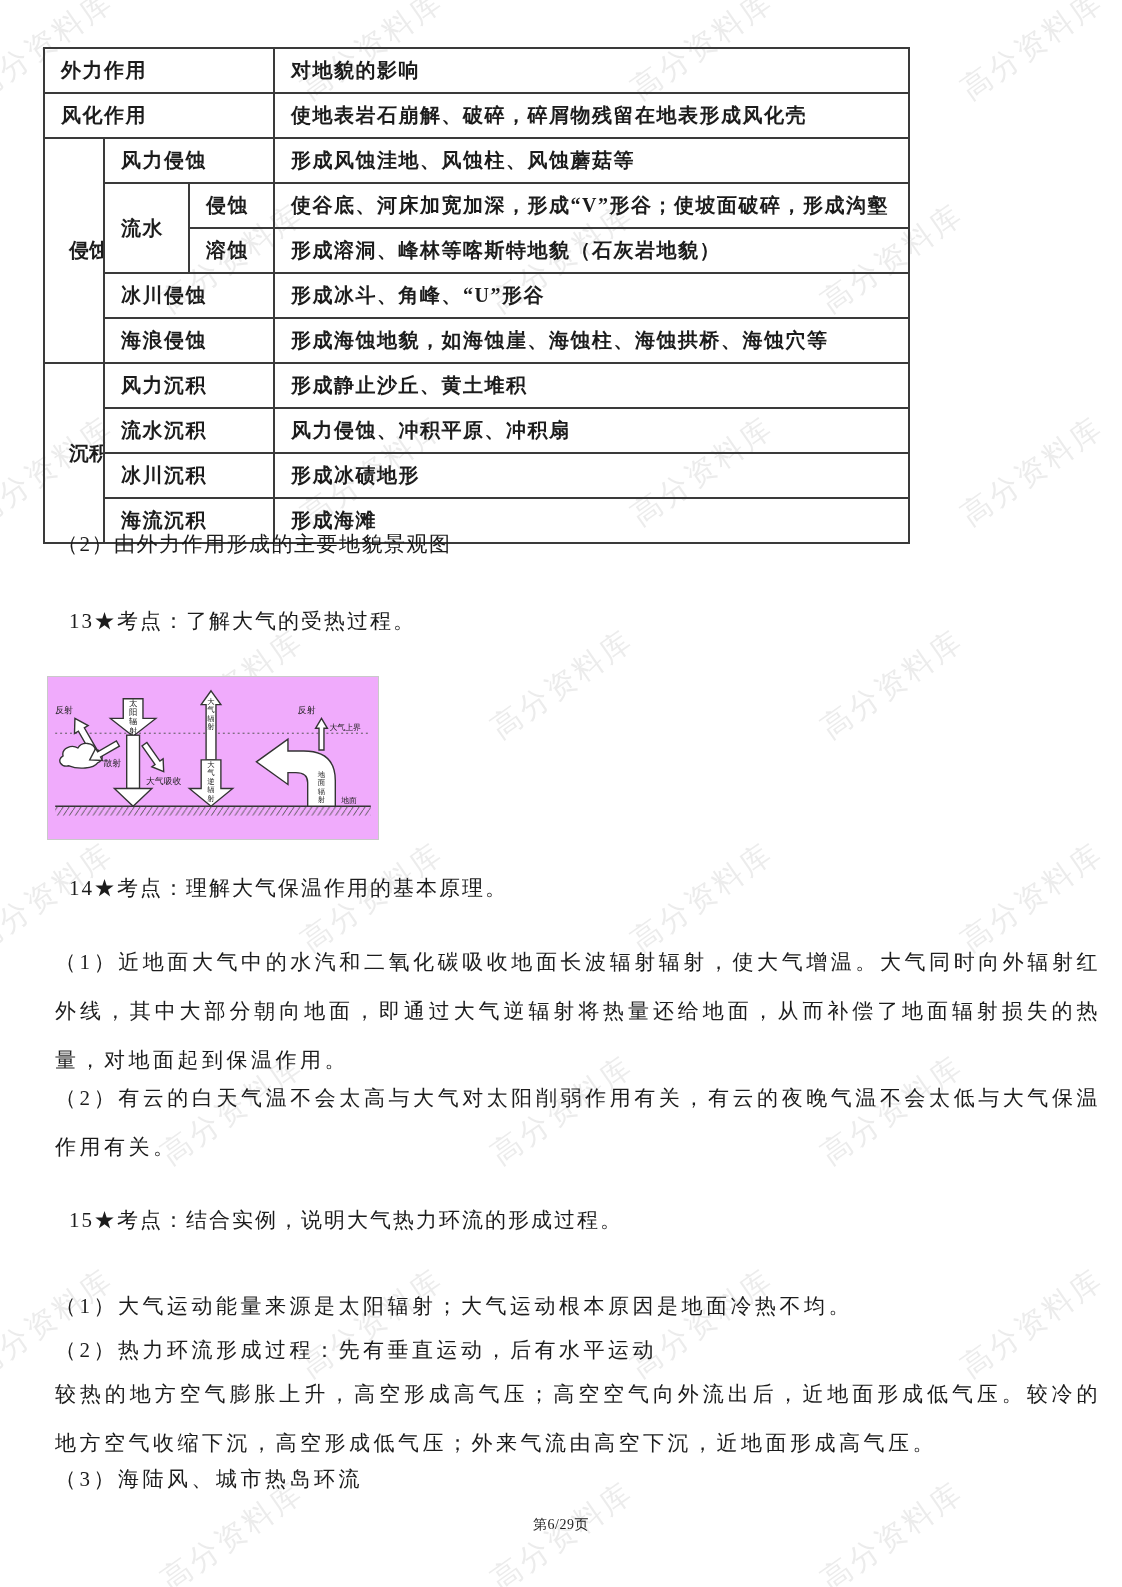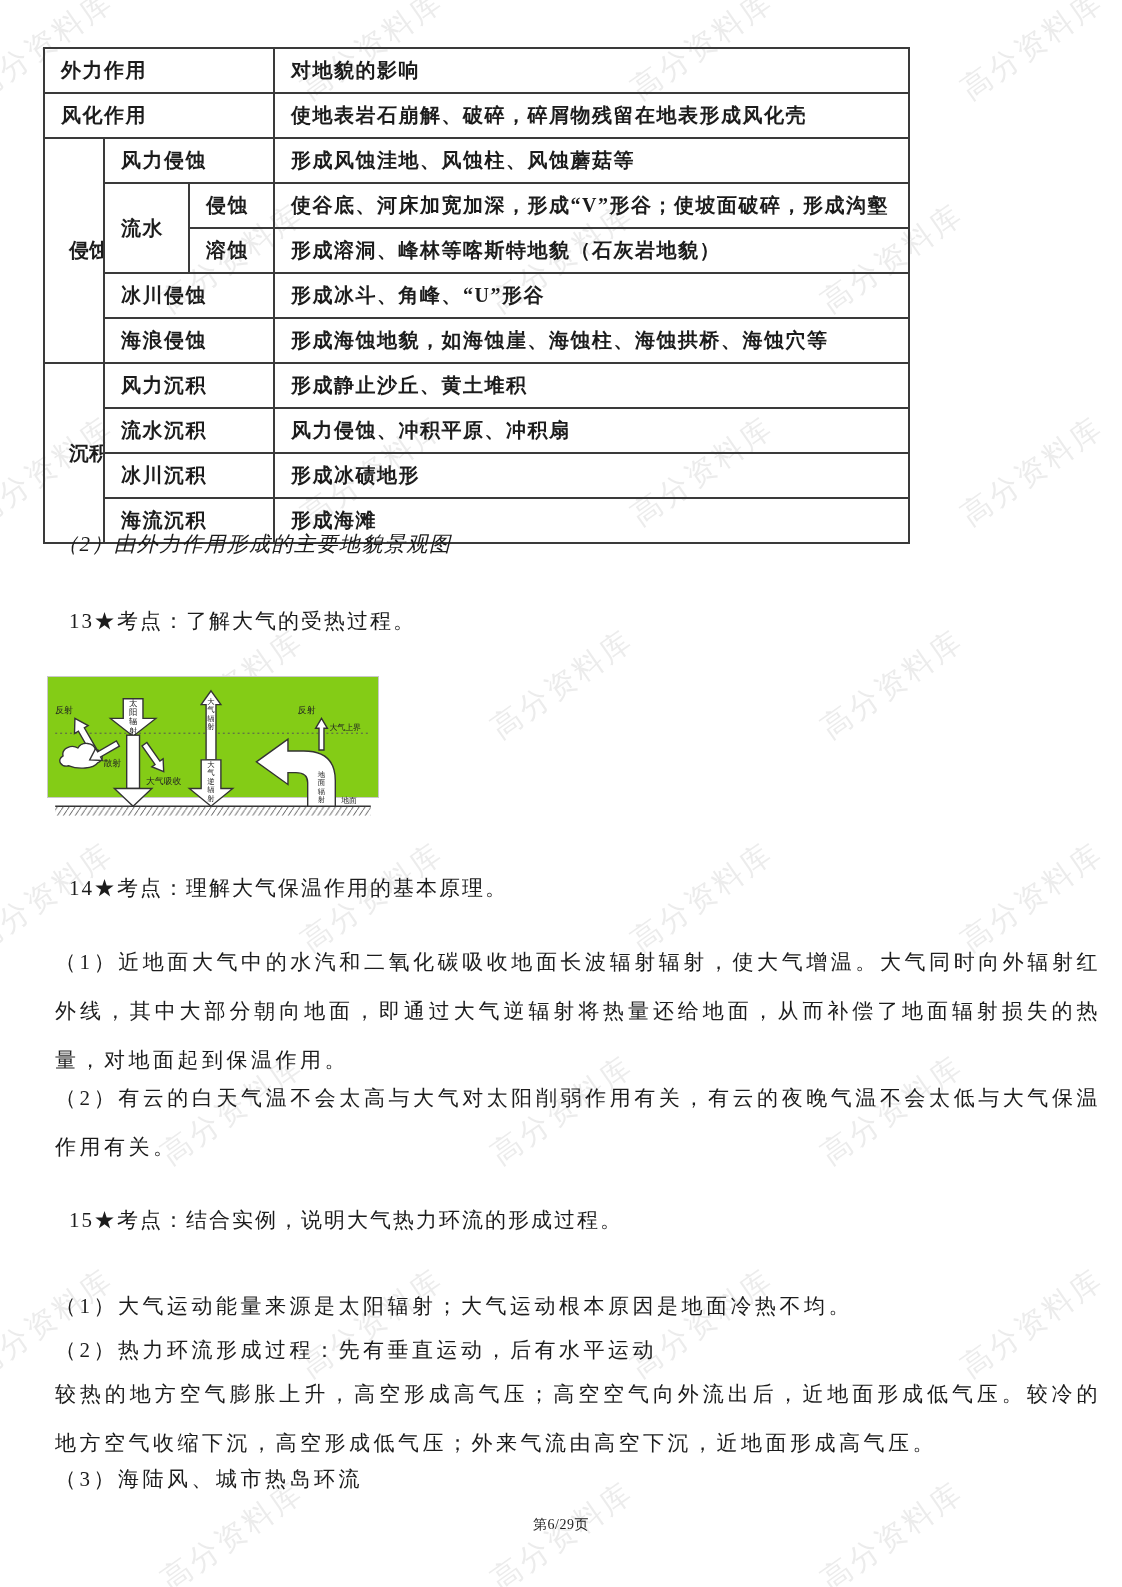--- a/index.html
+++ b/index.html
@@ -31,30 +31,30 @@
   td.vgroup { padding:0; text-align:center; }
   .vgroup-inner {
     width:22px; margin:0 auto; line-height:43px; word-break:break-all;
     letter-spacing:0; font-size:20px; text-align:center;
   }
 
   
   .tblock { position:absolute; margin:0; font-size:21px; line-height:49px; letter-spacing:3.5px; }
   .heading { letter-spacing:2px;margin-left:25px; }
   .para { width:1046px; text-align:justify; }
-  .caption { letter-spacing:1.5px;font-style:italic; }
+  .caption { letter-spacing:1.5px; }
   .footer {
     position:absolute; top:1516px; left:0; width:100%; text-align:center;
     font-size:14px; letter-spacing:0.5px;
   }
 
   
   .diagram {
-    position:absolute; left:47px; top:676px; width:332px; height:122px;
-    border:1px solid #c9c9c9; background:#84cc16; box-sizing:border-box;text-decoration:underline;
+    position:absolute; left:47px; top:676px; width:332px; height:164px;
+    border:1px solid #c9c9c9; background:#f0abfc; box-sizing:border-box;text-decoration:underline;
   }
   .diagram svg { display:block; }
   .diagram polygon, .diagram rect.arr, .diagram path.arr {
     fill:#ffffff; stroke:#333333; stroke-width:1.4; stroke-linejoin:miter;
   }
   .diagram text { fill:#222222; font-family:"Liberation Serif","DejaVu Serif",serif; }
 </style>
 </head>
 <body>
 

